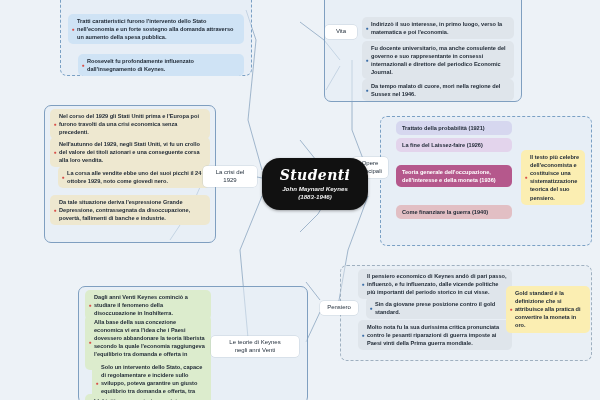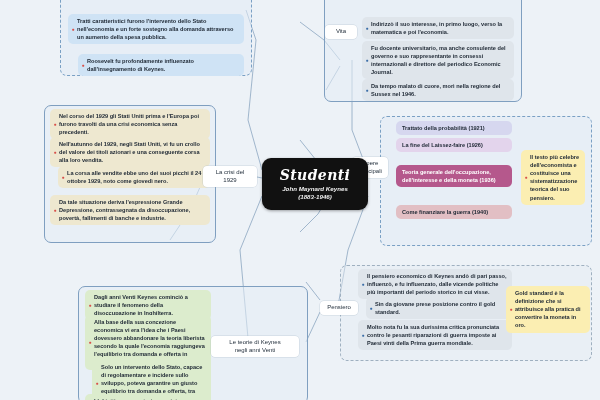--- a/index.html
+++ b/index.html
@@ -20,21 +20,21 @@
     width: 600px; height: 400px;
     pointer-events: none;
   }
 
   
   .center-node {
     position: absolute;
     left: 262px; top: 158px;
     width: 106px; height: 52px;
     background: #111111;
-    border-radius: 9px;
+    border-radius: 18px;
     display: flex; flex-direction: column;
     align-items: center; justify-content: center;
     z-index: 20;
     box-shadow: 0 1px 3px rgba(0,0,0,.35);
   }
   .center-title {
     color: #ffffff;
     font-family: "DejaVu Serif", serif;
     font-weight: bold; font-style: italic;
     font-size: 14px;

